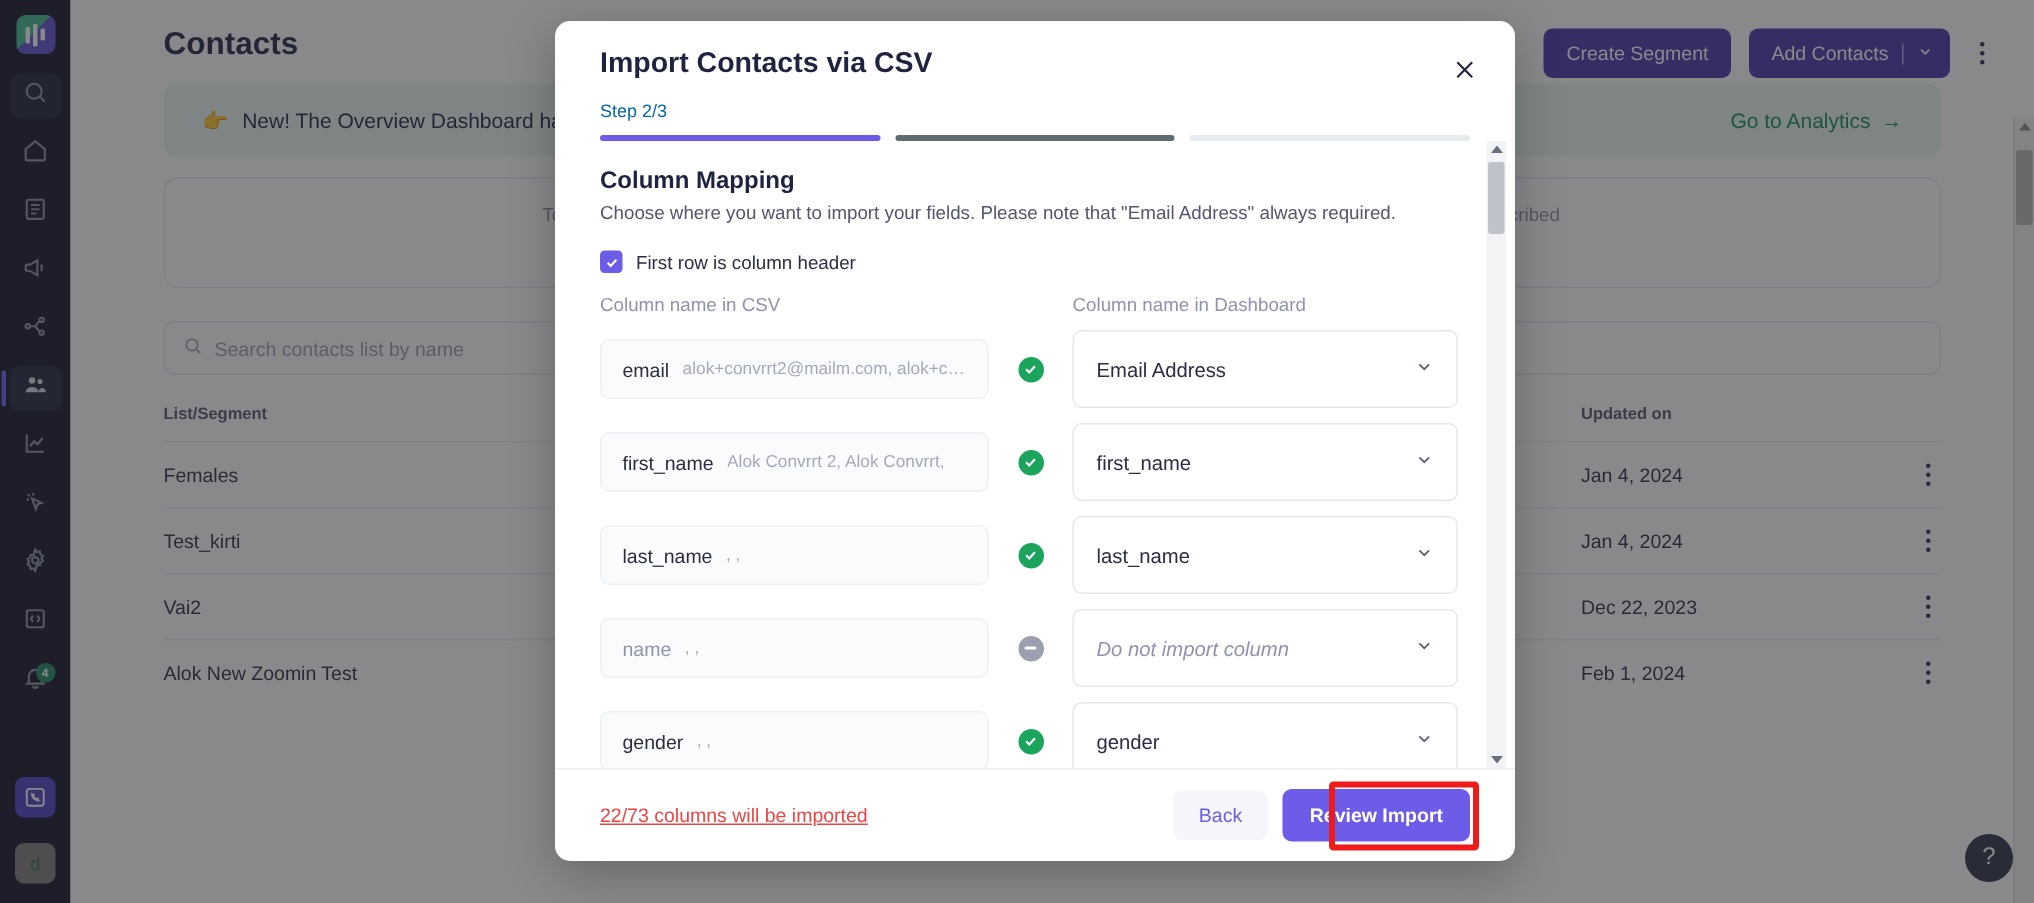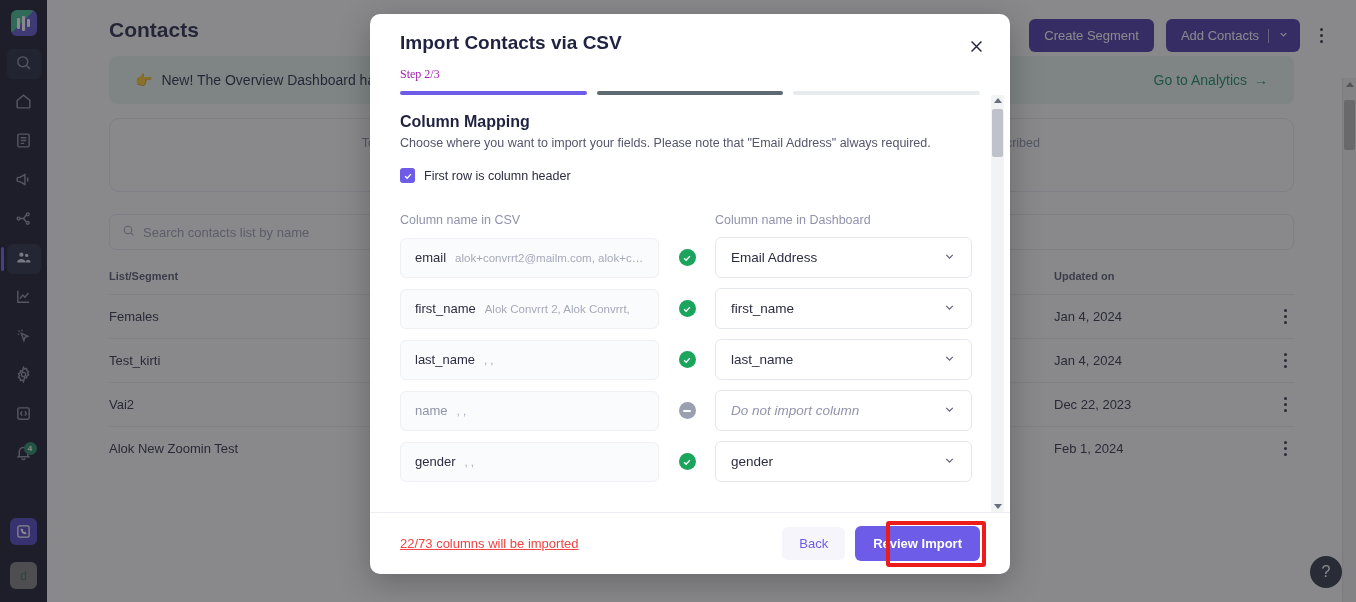--- a/index.html
+++ b/index.html
@@ -124,51 +124,51 @@
     background:#fff; border-radius: 10px; display:flex; flex-direction:column;
     box-shadow: 0 8px 32px rgba(0,0,0,.25);
   }
   .modal-head { padding: 18px 30px 0 30px; position:relative; }
   .modal-title { font-size: 19px; color:#1f2340; font-weight:700; }
   .close-x {
     position:absolute; right: 22px; top: 20px; width:24px; height:24px;
     display:flex; align-items:center; justify-content:center; cursor:pointer;
     color:#1f2340; font-size: 20px; line-height:1;
   }
-  .step-text { font-size: 12px; color:#a21caf; margin-top: 13px; font-family: Liberation Serif, serif; }
+  .step-text { font-size: 12px; color:#0369a1; margin-top: 13px; }
   .steps { display:flex; gap: 10px; margin-top: 9px; }
   .steps .bar { flex:1; height: 4px; border-radius: 2px; }
 
   .modal-body { flex:1; overflow:hidden; position:relative; padding: 0 30px; }
   .sec-title { font-size: 16px; color:#1f2340; font-weight:700; margin-top: 18px; }
   .sec-sub { font-size: 12.5px; color:#53566d; margin-top: 5px; }
   .checkrow { display:flex; align-items:center; gap:9px; margin-top: 18px; }
   .cbox { width: 15px; height:15px; border-radius:3px; background:#6c5ce7; display:flex; align-items:center; justify-content:center; cursor:pointer; }
   .cbox svg { width: 10px; height: 10px; color:#fff; }
   .check-label { font-size: 12.5px; color:#2b2d42; }
 
-  .col-heads { display:flex; margin-top: 30px; font-size: 12.5px; color:#9093ab; }
+  .col-heads { display:flex; margin-top: 14px; font-size: 12.5px; color:#9093ab; }
   .col-heads .h1 { width: 315px; } .col-heads .h2 { flex:1; }
 
   .map-rows { margin-top: 10px; }
   .map-row { display:flex; align-items:center; margin-bottom: 10px; }
   .csv-field {
     width: 259px; height: 40px; background:#fafbfc; border:1px solid #eef0f4; border-radius:6px;
     display:flex; align-items:center; gap: 9px; padding: 0 14px; overflow:hidden;
   }
   .csv-name { font-size: 13px; color:#2b2d42; white-space:nowrap; }
   .csv-name.muted { color:#9093ab; }
   .csv-sample { font-size: 11.5px; color:#a6a9ba; white-space:nowrap; overflow:hidden; text-overflow:ellipsis; }
   .status-ic { width: 56px; display:flex; justify-content:center; }
   .circ { width: 17px; height:17px; border-radius:50%; display:flex; align-items:center; justify-content:center; }
   .circ.ok { background:#1ba45c; } .circ.skip { background:#9aa0b0; }
   .circ svg { width: 10px; height: 10px; color:#fff; }
   .circ .minus { width:8px; height:2px; background:#fff; display:block; border-radius:1px; }
   .mm-select {
-    width: 257px; height: 41px; border:1px solid #e4e7ef; border-radius:6px;
+    width: 257px; height: 52px; border:1px solid #e4e7ef; border-radius:6px;
     display:flex; align-items:center; justify-content:space-between; padding: 0 15px;
     font-size: 13.5px; color:#2b2d42; cursor:pointer; background:#fff;
   }
   .mm-select.placeholder { color:#9093ab; font-style: italic; }
   .mm-select svg { width: 13px; height: 13px; color:#5d6173; }
 
   .modal-scroll {
     position:absolute; right: 6px; top: 0; bottom: 0; width: 13px; background:#f2f3f5; border-radius:2px;
   }
   .modal-scroll .thumb { position:absolute; top: 14px; left:1px; width: 11px; height: 48px; background:#bfc2cb; border-radius:2px; }

